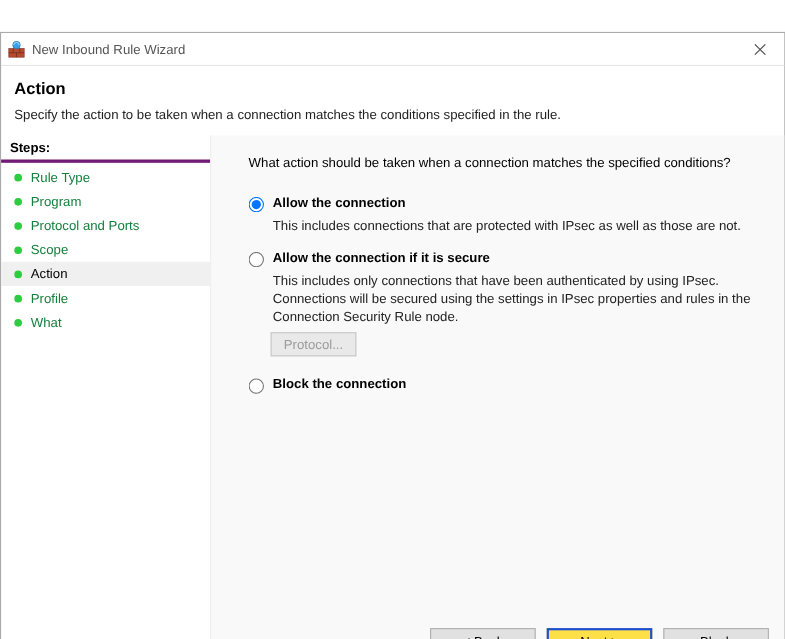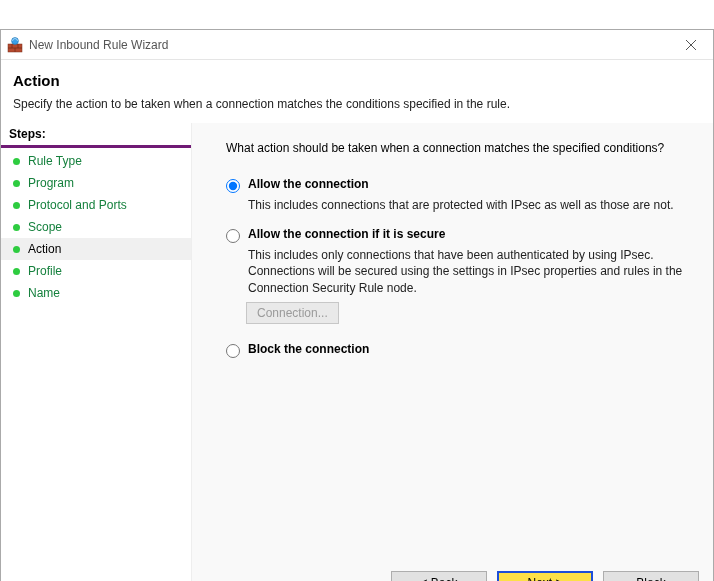--- a/index.html
+++ b/index.html
@@ -216,41 +216,41 @@
         <li class="current">
           <span class="step-dot"></span>
           <span class="step-label">Action</span>
         </li>
         <li>
           <span class="step-dot"></span>
           <span class="step-label">Profile</span>
         </li>
         <li>
           <span class="step-dot"></span>
-          <span class="step-label">Name</span>
+          <span class="step-label">What</span>
         </li>
       </ul>
     </div>
 
     <div class="main">
       <div class="content">
         <div class="question">What action should be taken when a connection matches the specified conditions?</div>
 
         <label class="option">
           <input type="radio" name="action" checked="" style="">
           <span class="opt-title">Allow the connection</span>
         </label>
         <div class="opt-desc">This includes connections that are protected with IPsec as well as those are not.</div>
 
         <label class="option">
           <input type="radio" name="action" style="">
           <span class="opt-title">Allow the connection if it is secure</span>
         </label>
         <div class="opt-desc" style="margin-bottom:4px">This includes only connections that have been authenticated by using IPsec.  Connections will be secured using the settings in IPsec properties and rules in the Connection Security Rule node.</div>
-        <button class="customize-btn" disabled="">Connection...</button>
+        <button class="customize-btn" disabled="">Protocol...</button>
 
         <label class="option">
           <input type="radio" name="action" style="">
           <span class="opt-title">Block the connection</span>
         </label>
       </div>
 
       <div class="footer">
         <button>&lt; Back</button>
         <button class="primary">Next &gt;</button>

